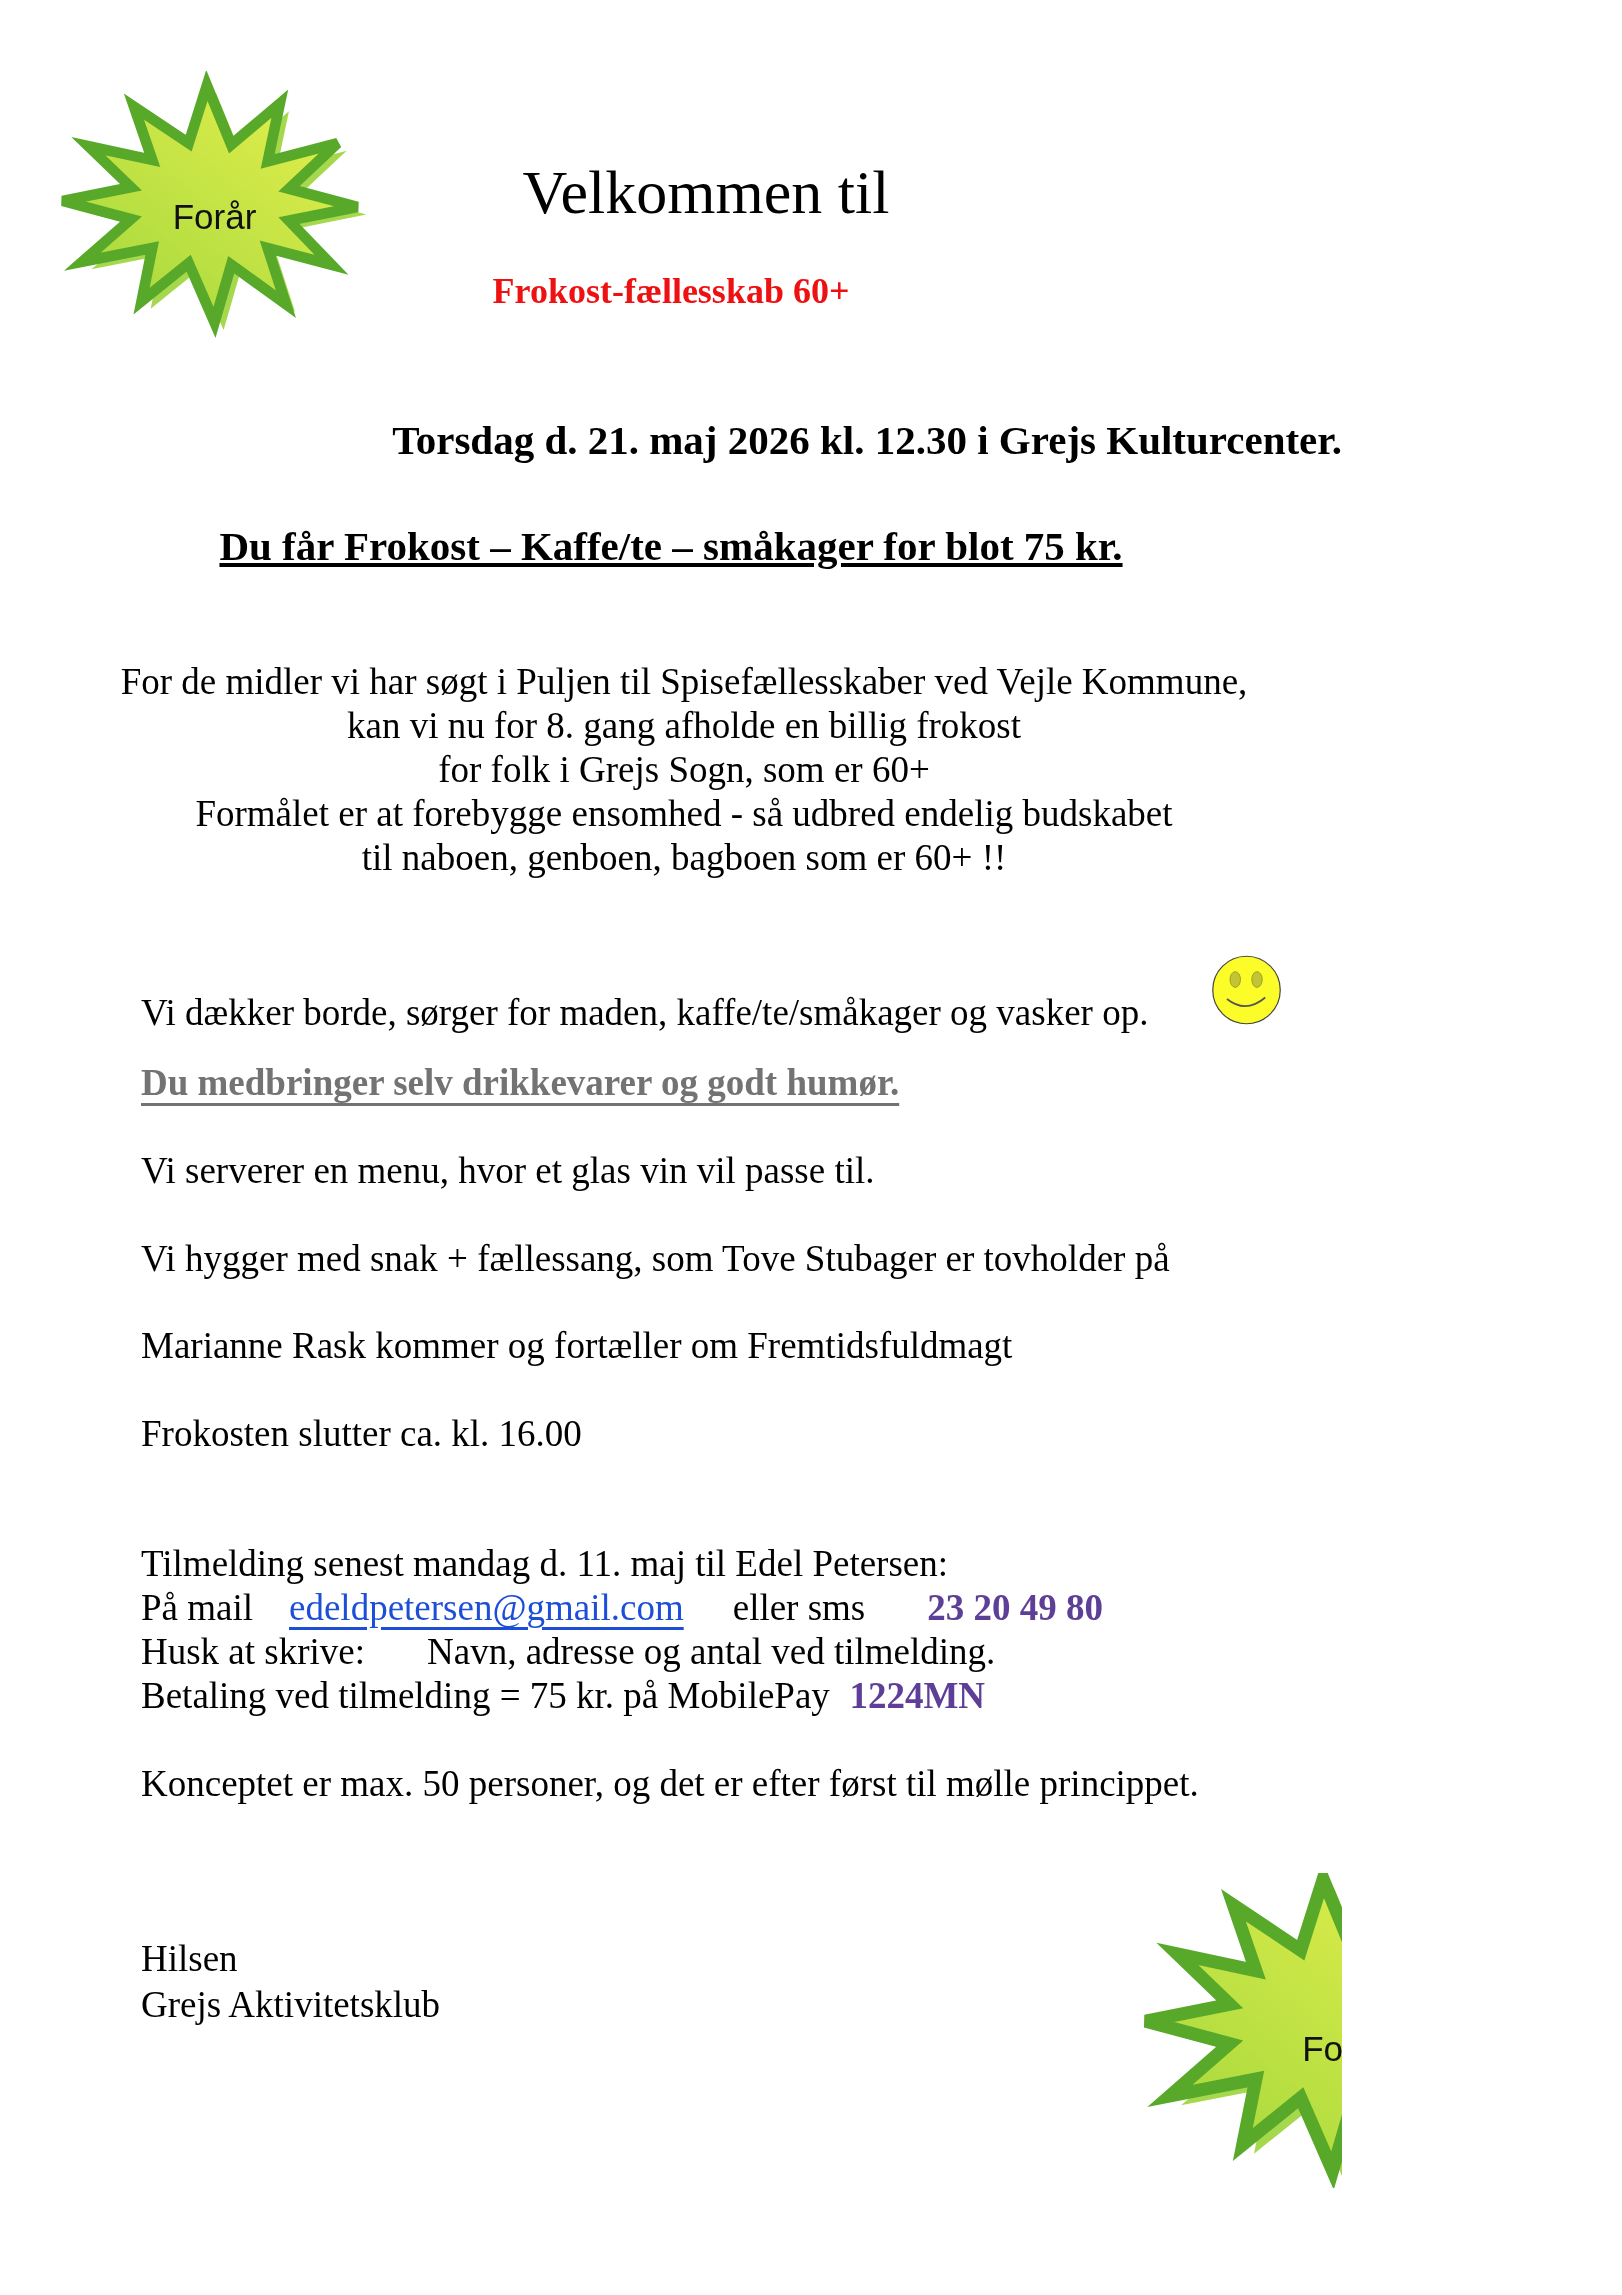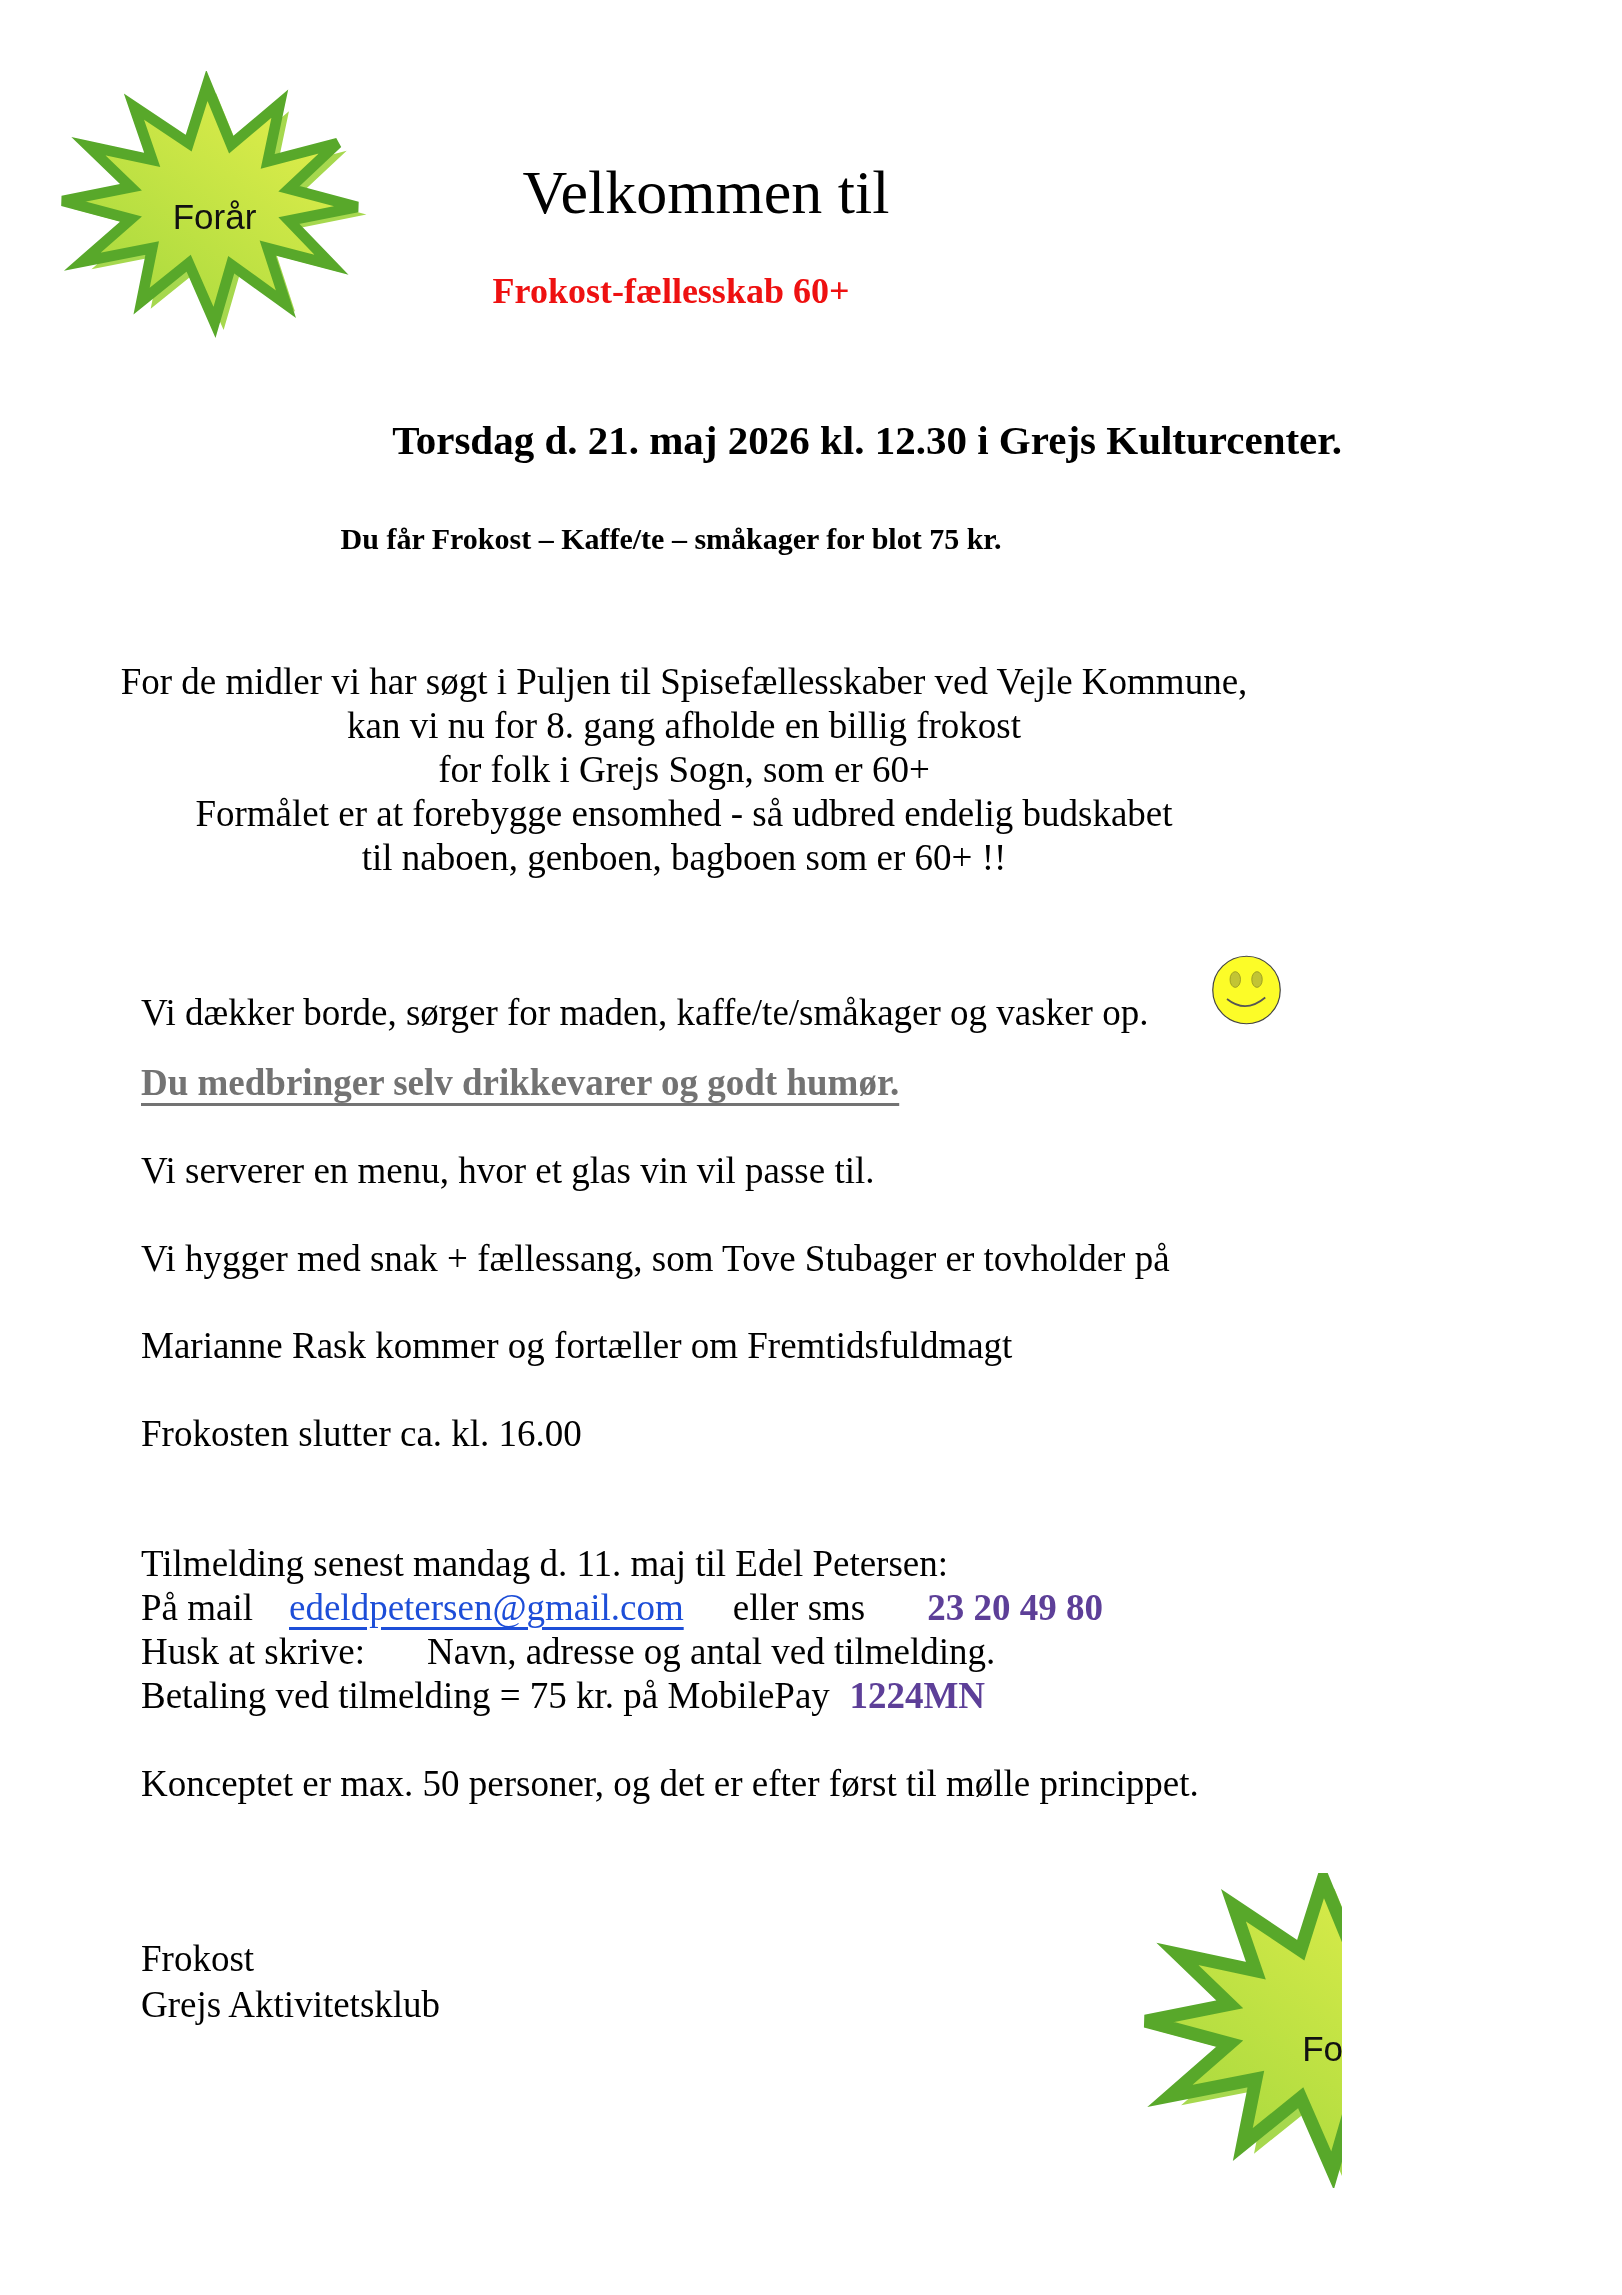--- a/index.html
+++ b/index.html
@@ -12,21 +12,21 @@
     color: #000000;
     overflow: hidden;
   }
   
   .center-line { position:absolute; left:0; width:100%; text-align:center; }
   .left-line   { position:absolute; left:141px; right:79px; }
 
   .welcome      { top:157px;  font-size:62px;margin-left:35px; }
   .event-title  { top:270px;  font-size:36px; font-weight:bold; color:#ee1111; }
   .when-line    { top:416px;  font-size:41px; font-weight:bold;text-align:right; }
-  .offer-line   { top:522px;  font-size:30px; font-weight:bold; }
+  .offer-line   { top:522px;  font-size:41px; font-weight:bold;text-decoration:underline; }
 
   .intro-block  { position:absolute; top:660px; left:0; width:100%;
                   text-align:center; font-size:37px; line-height:44px;padding-left:13px; }
 
   .body-text    { font-size:37px; line-height:44px; }
   .we-do        { top:967px;margin-top:24px; }
   .bring        { top:1061px; color:#737373; font-weight:bold;
                   text-decoration:underline; text-decoration-thickness:3.3px;
                   text-underline-offset:7.9px; }
   .menu-line    { top:1149px; }
@@ -127,21 +127,21 @@
       <span>Husk at skrive:</span><span class="gap-xl"></span><span>Navn, adresse og antal ved tilmelding.</span>
     </div>
     <div>
       <span>Betaling ved tilmelding =  75 kr.  på MobilePay</span><span class="gap-sm"></span><span class="purple">1224MN</span>
     </div>
   </div>
 
   <div class="left-line body-text cap-line">Konceptet er max. 50 personer, og det er efter først til mølle princippet.</div>
 
   <div class="left-line body-text sig-block">
-    <div>Frokost</div>
+    <div>Hilsen</div>
     <div>Grejs Aktivitetsklub</div>
   </div>
 
   <div class="badge badge-bottom">
     <svg viewBox="0 0 206 166" aria-hidden="true">
       <defs>
         <linearGradient id="burstGrad2" x1="0" y1="1" x2="1" y2="0">
           <stop offset="0" stop-color="#9fd63c"></stop>
           <stop offset="1" stop-color="#e9f14d"></stop>
         </linearGradient>

